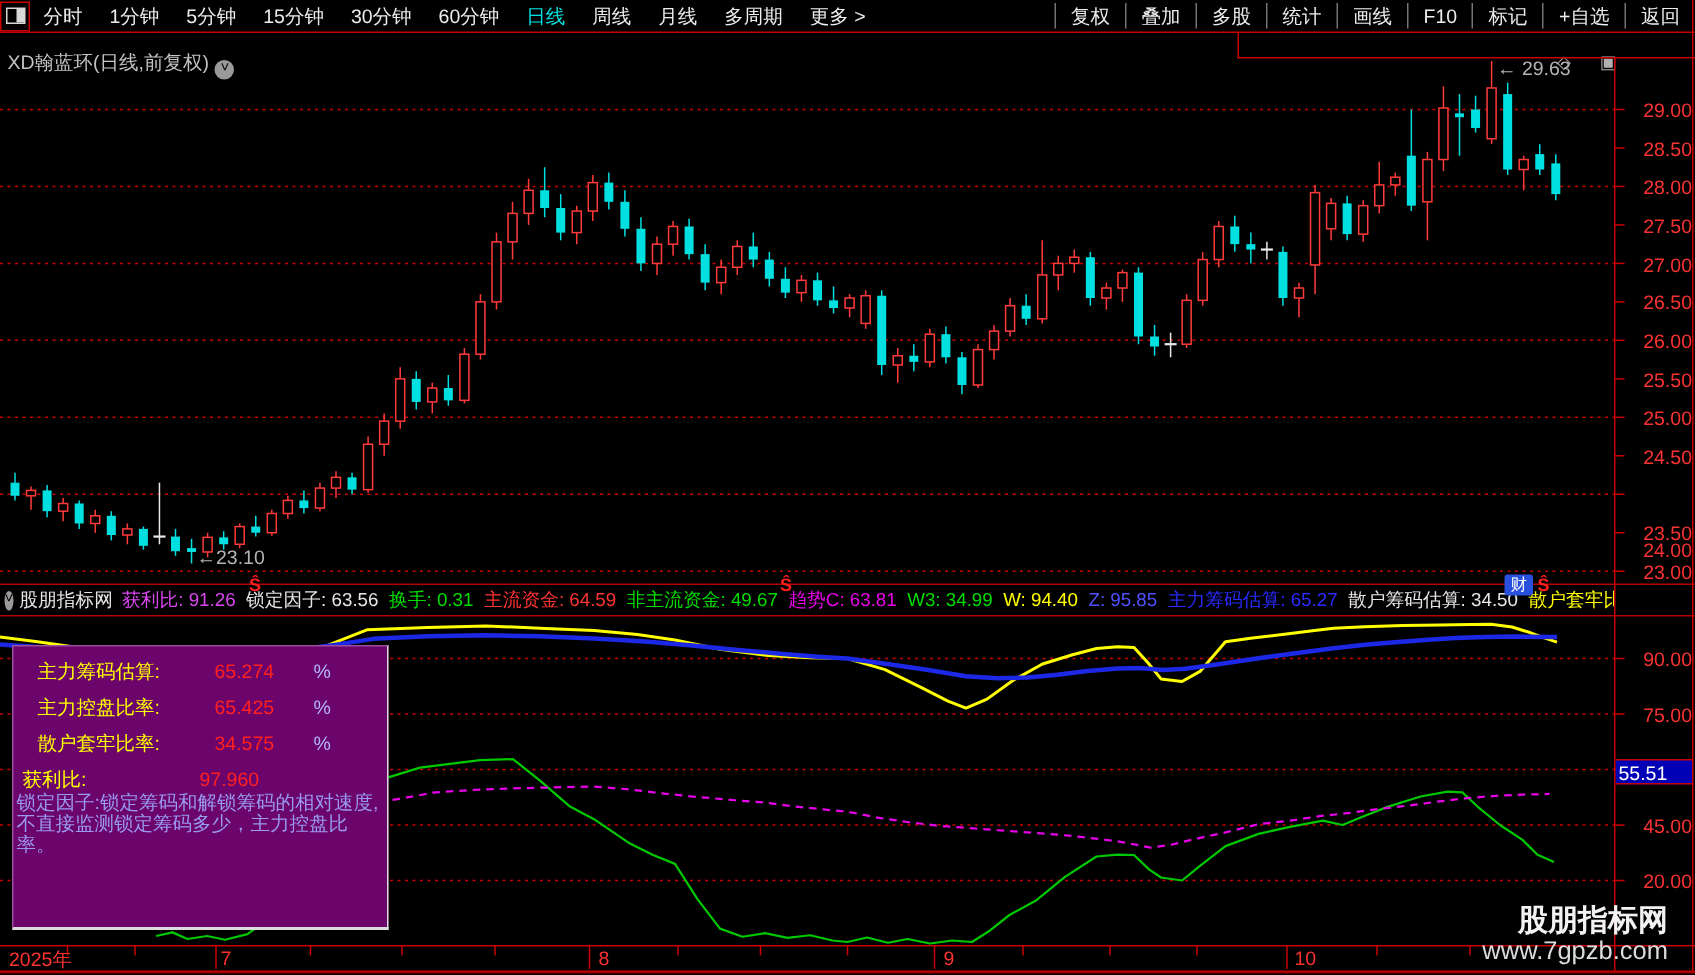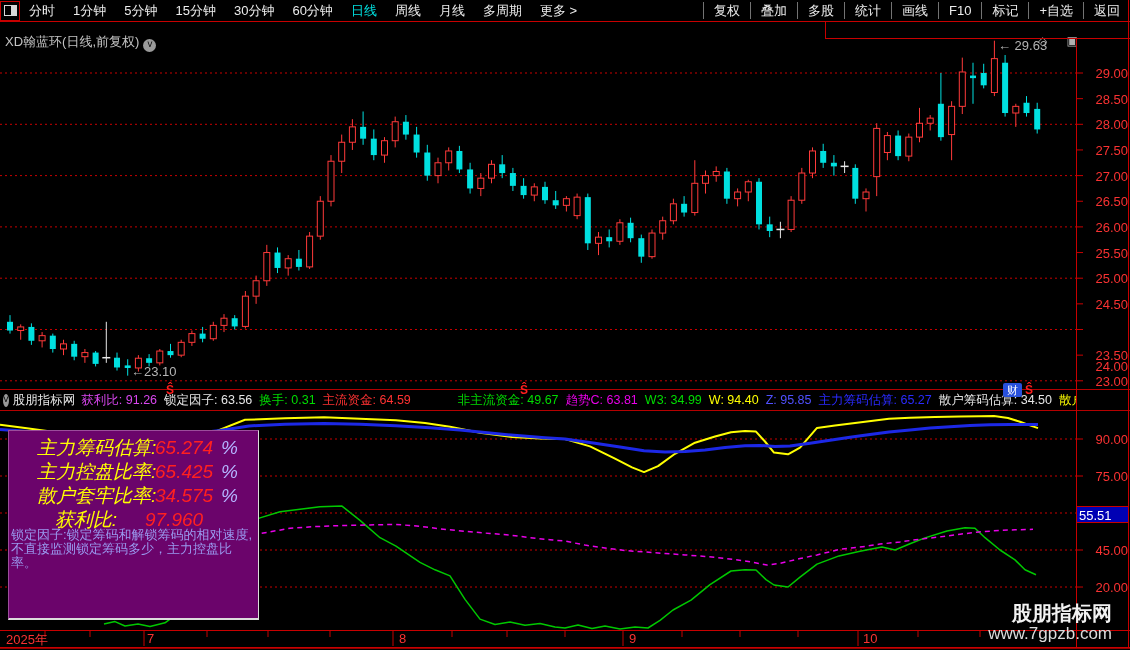--- a/index.html
+++ b/index.html
@@ -35,23 +35,23 @@
   #sep-411{position:absolute;left:0;top:410px;width:1130px;height:1px;background:#b40000;}
   
   .sell-mark{position:absolute;color:#ff1e1e;font-size:12px;font-weight:bold;width:14px;text-align:center;}
   .annot{position:absolute;color:#b4b4b4;font-size:13px;white-space:nowrap;}
   #cai-badge{position:absolute;left:1003px;top:383px;width:19px;height:14px;background:#2850dc;color:#fff;
              font-size:11px;line-height:14px;text-align:center;border-radius:2px;}
   
   #tooltip{position:absolute;left:8px;top:430px;width:251px;height:190px;background:#6b046b;
            border:1px solid #9b4d9b;border-right:1px solid #dcdcdc;border-bottom:2px solid #dcdcdc;
            box-sizing:border-box;z-index:5;}
-  .tt-row{display:flex;font-size:19px;margin:9px 0 0 16px;line-height:15px;font-style:italic;}
+  .tt-row{display:flex;font-size:13px;margin:9px 0 0 4px;line-height:15px;}
   .tt-label{color:#ffff00;width:118px;padding-left:12px;white-space:nowrap;}
-  .tt-label.outdent{padding-left:2px;text-align:center;}
+  .tt-label.outdent{padding-left:2px;}
   .tt-val{color:#ff2020;width:66px;}
   .tt-pct{color:#b4b4ff;}
   #tt-desc{color:#9a9af0;font-size:13px;line-height:14px;margin:1px 2px 0 2px;}
   
   #xaxis{position:absolute;left:0;top:630px;width:1130px;height:16px;border-top:1px solid #c80000;border-bottom:1px solid #c80000;box-sizing:content-box;}
   .xlab{position:absolute;top:631px;color:#fa3232;font-size:13px;}
   
   #val-badge{position:absolute;left:1077px;top:506px;width:51px;height:17px;background:#0000b4;
              border-top:1px solid #c80000;border-bottom:1px solid #c80000;color:#fff;font-size:13px;
              line-height:17px;padding-left:2px;box-sizing:border-box;}
@@ -358,21 +358,21 @@
   <div id="sep-390"></div>
   <div id="sep-411"></div>
 
   <div id="indbar">
     <span class="circle-chev" style="margin:0 0 0 3px;">˅</span>
     <span class="src">股朋指标网</span>
   <span class="ind-item" style="color: #d946ef;">获利比: 91.26</span>
       <span class="ind-item" style="color: rgb(230, 230, 230);">锁定因子: 63.56</span>
       <span class="ind-item" style="color: rgb(0, 220, 0);">换手: 0.31</span>
       <span class="ind-item" style="color: rgb(255, 50, 50);">主流资金: 64.59</span>
-      <span class="ind-item" style="color: rgb(0, 220, 0); margin-left: 40px;">非主流资金: 49.67</span>
+      <span class="ind-item" style="color: rgb(0, 220, 0);">非主流资金: 49.67</span>
       <span class="ind-item" style="color: rgb(232, 0, 232);">趋势C: 63.81</span>
       <span class="ind-item" style="color: rgb(0, 220, 0);">W3: 34.99</span>
       <span class="ind-item" style="color: rgb(255, 255, 0);">W: 94.40</span>
       <span class="ind-item" style="color: rgb(80, 80, 255);">Z: 95.85</span>
       <span class="ind-item" style="color: rgb(42, 42, 255);">主力筹码估算: 65.27</span>
       <span class="ind-item" style="color: rgb(230, 230, 230);">散户筹码估算: 34.50</span>
       <span class="ind-item" style="color: rgb(255, 255, 0);">散户套牢比率: 34.58</span>
     </div>
 
   <div class="annot" id="annot-high" style="left: 998px; top: 38px;">← 29.63</div>

